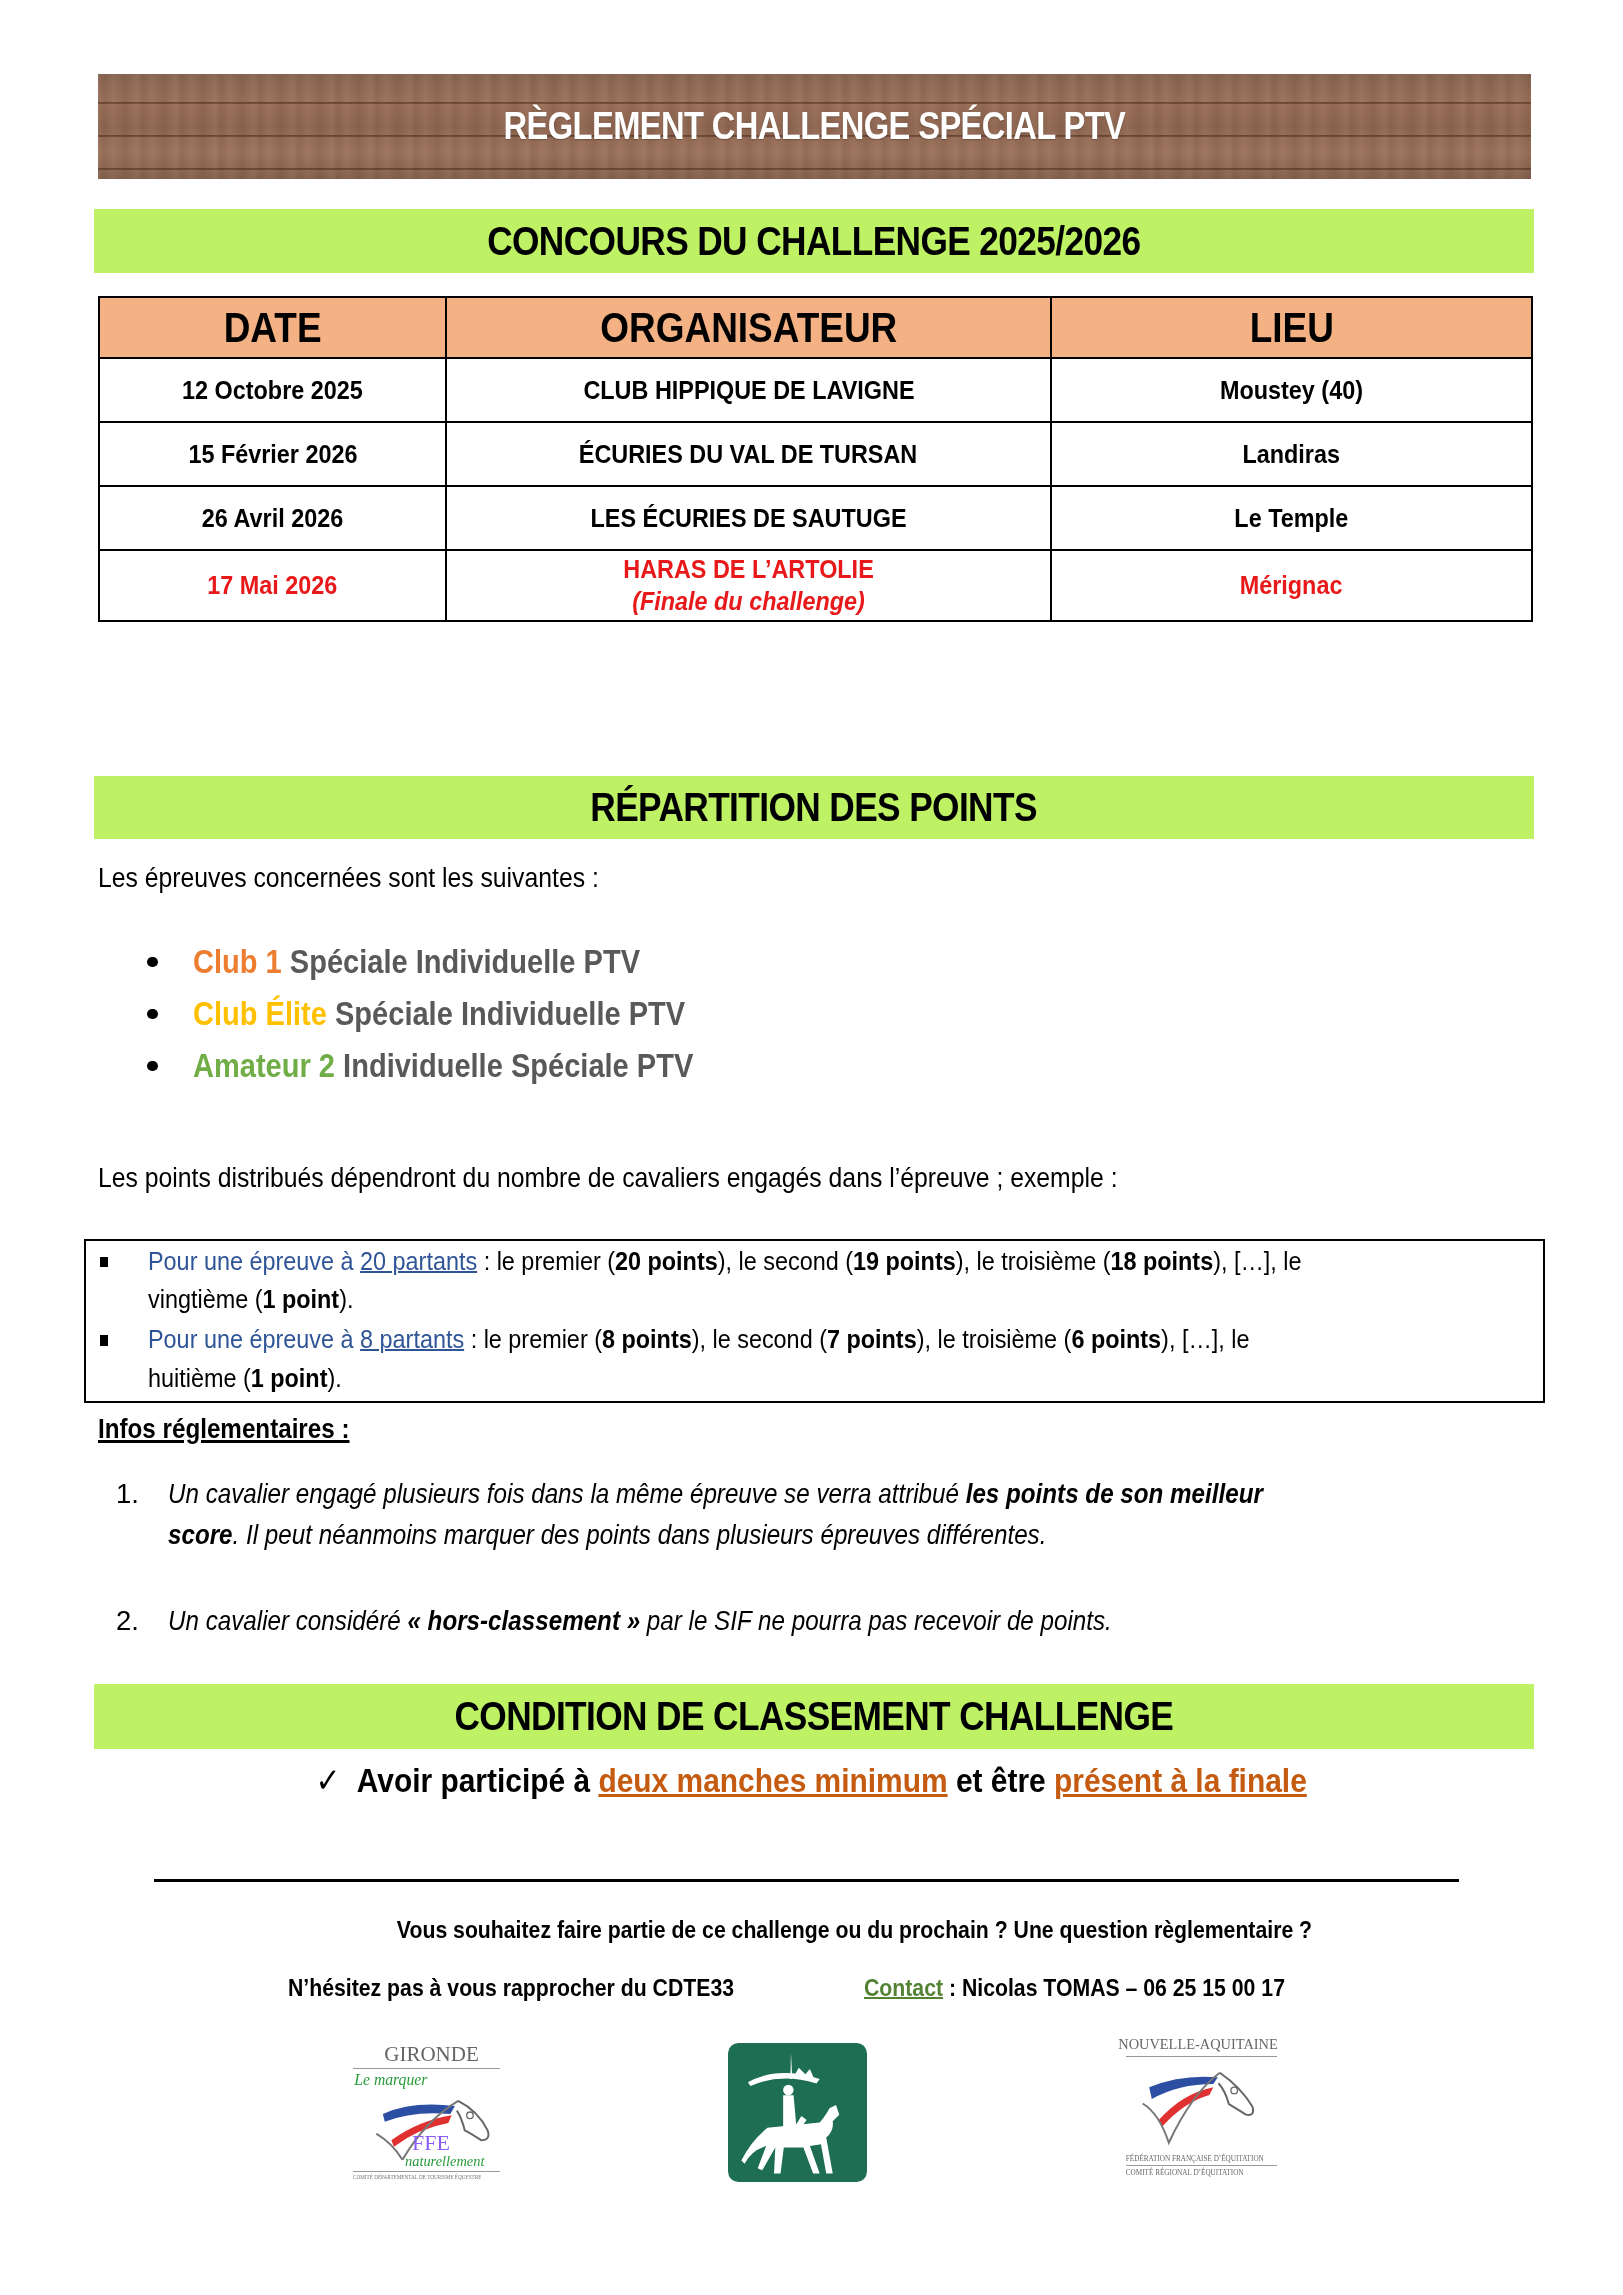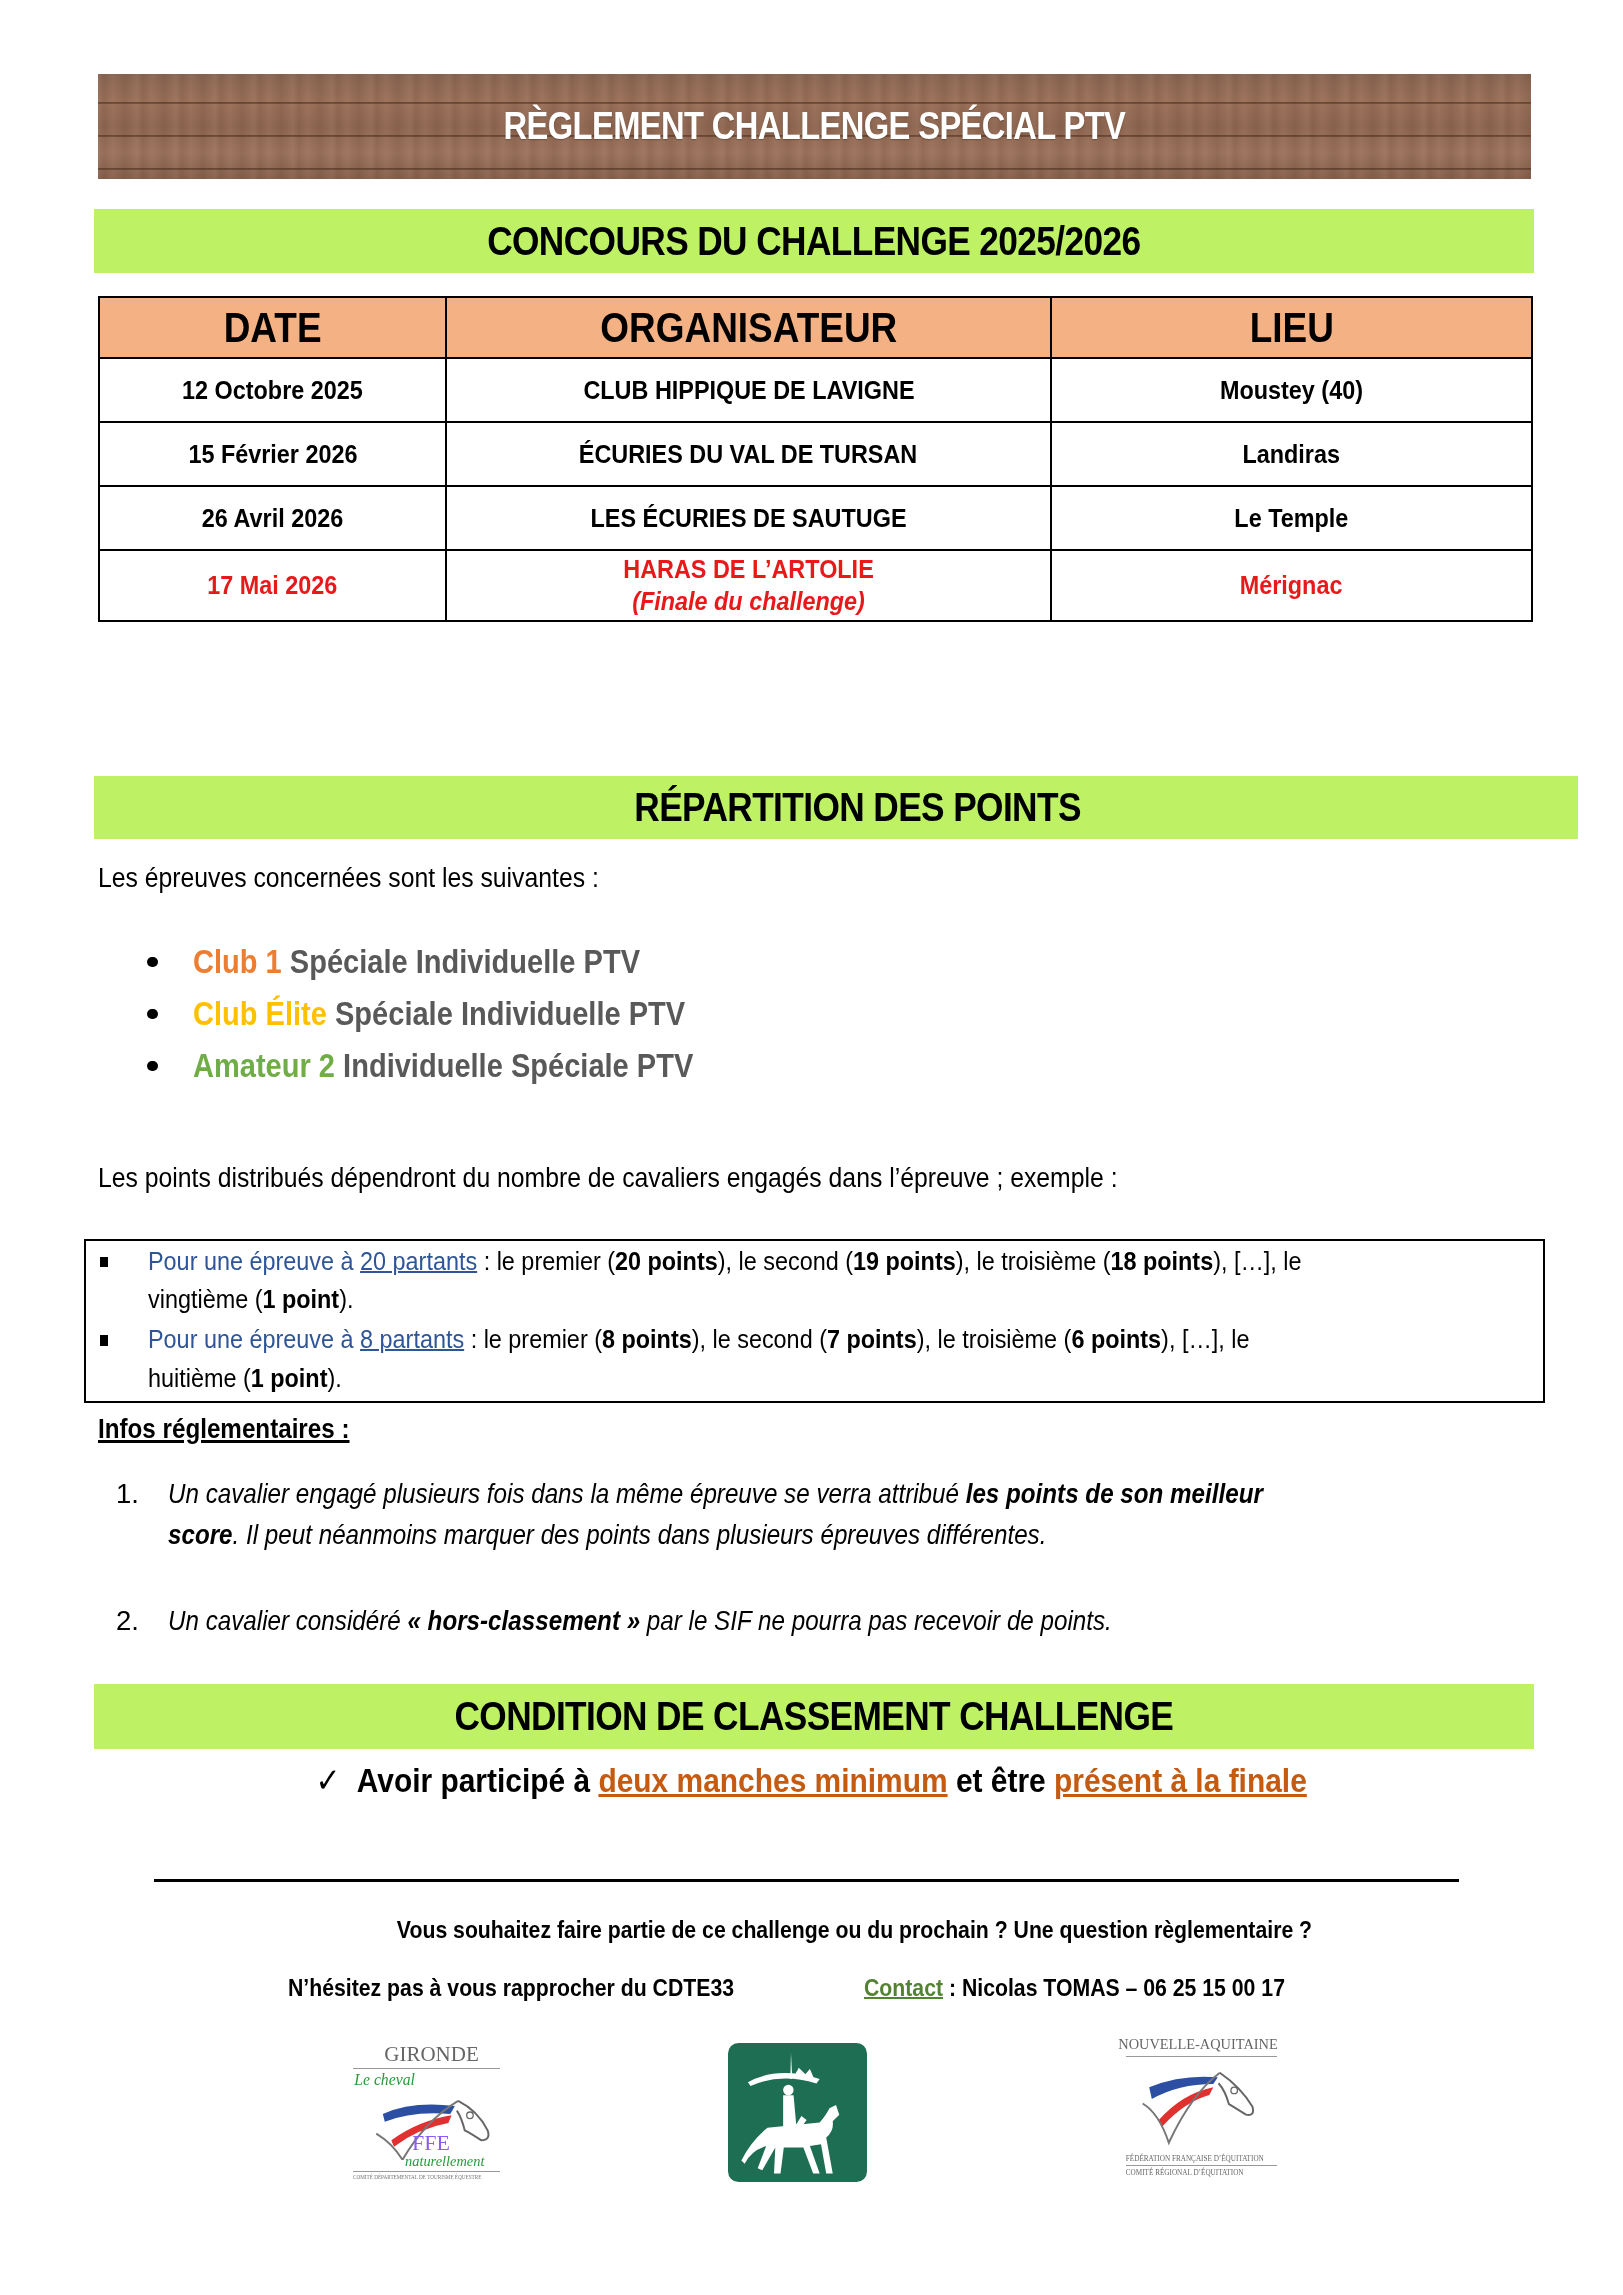--- a/index.html
+++ b/index.html
@@ -167,21 +167,21 @@
       <td style="color: rgb(232, 25, 26);"><span>17 Mai 2026</span></td>
       <td style="color: rgb(232, 25, 26);">
         <span class="main">HARAS DE L’ARTOLIE</span>
         <span class="sub">(Finale du challenge)</span>
       </td>
       <td style="color: rgb(232, 25, 26);"><span>Mérignac</span></td>
     </tr>
   </tbody>
 </table>
 
-<div class="abs band" style="top:776px;height:63px;padding-left:44px;">
+<div class="abs band" style="top:776px;height:63px;">
   <div class="band-title">RÉPARTITION DES POINTS</div>
 </div>
 
 <div class="abs body-text" style="left:98px;top:862px;">Les épreuves concernées sont les suivantes :</div>
 
 <div class="abs ep-list">
   <div class="ep-item">
     <span class="ep-bullet"></span>
     <span class="ep-text"><span id="ep0lvl" style="color: rgb(237, 125, 49);">Club 1</span><span class="ep-rest"> Spéciale Individuelle PTV</span></span>
   </div>
@@ -244,21 +244,21 @@
 <div class="abs footer-q"><span>Vous souhaitez faire partie de ce challenge ou du prochain ? Une question règlementaire ?</span></div>
 
 <div class="abs footer-c" style="left:288px;"><span class="inner" style="transform-origin:left center;">N’hésitez pas à vous rapprocher du CDTE33</span></div>
 <div class="abs footer-c" style="left:864px;">
   <span class="inner" style="transform-origin:left center;"><span class="green" style="color: rgb(84, 130, 53);">Contact</span><span> : Nicolas TOMAS – 06 25 15 00 17</span></span>
 </div>
 
 <div class="abs logo-gironde">
   <div class="serif" style="position:absolute;left:0;width:157px;top:0;text-align:center;color:#666;font-size:21px;">GIRONDE</div>
   <div style="position:absolute;left:0;top:26px;width:147px;height:1.3px;background:#999;"></div>
-  <div class="serif" style="position:absolute;left:1.3px;top:29px;color:#2a9a3a;font-style:italic;font-size:15.7px;">Le cheval</div>
+  <div class="serif" style="position:absolute;left:1.3px;top:29px;color:#2a9a3a;font-style:italic;font-size:15.7px;">Le marquer</div>
   <svg style="position:absolute;left:19.6px;top:39px;" width="131" height="79" viewBox="0 0 200 120">
     <path d="M15 50 Q60 30 125 38 L118 50 Q60 45 18 62 Z" fill="#2c4fa3"></path>
     <path d="M28 90 Q70 60 120 52 L115 64 Q70 72 32 100 Z" fill="#e03030"></path>
     <path d="M5 80 Q30 95 45 120 Q80 60 130 30" stroke="#777" stroke-width="3" fill="none"></path>
     <path d="M130 30 Q160 45 175 75 Q180 90 165 90 Q150 80 140 75 Q135 55 128 45" stroke="#666" stroke-width="3" fill="none"></path>
     <circle cx="148" cy="52" r="5" stroke="#666" stroke-width="2" fill="none"></circle>
   </svg>
   <div class="serif" style="position:absolute;left:59px;top:88px;color:#8b5cf6;font-size:22px;">FFE</div>
   <div class="serif" style="position:absolute;left:52px;top:111px;color:#2a9a3a;font-style:italic;font-size:14.4px;">naturellement</div>
   <div style="position:absolute;left:0;top:129px;width:147px;height:1.3px;background:#999;"></div>

